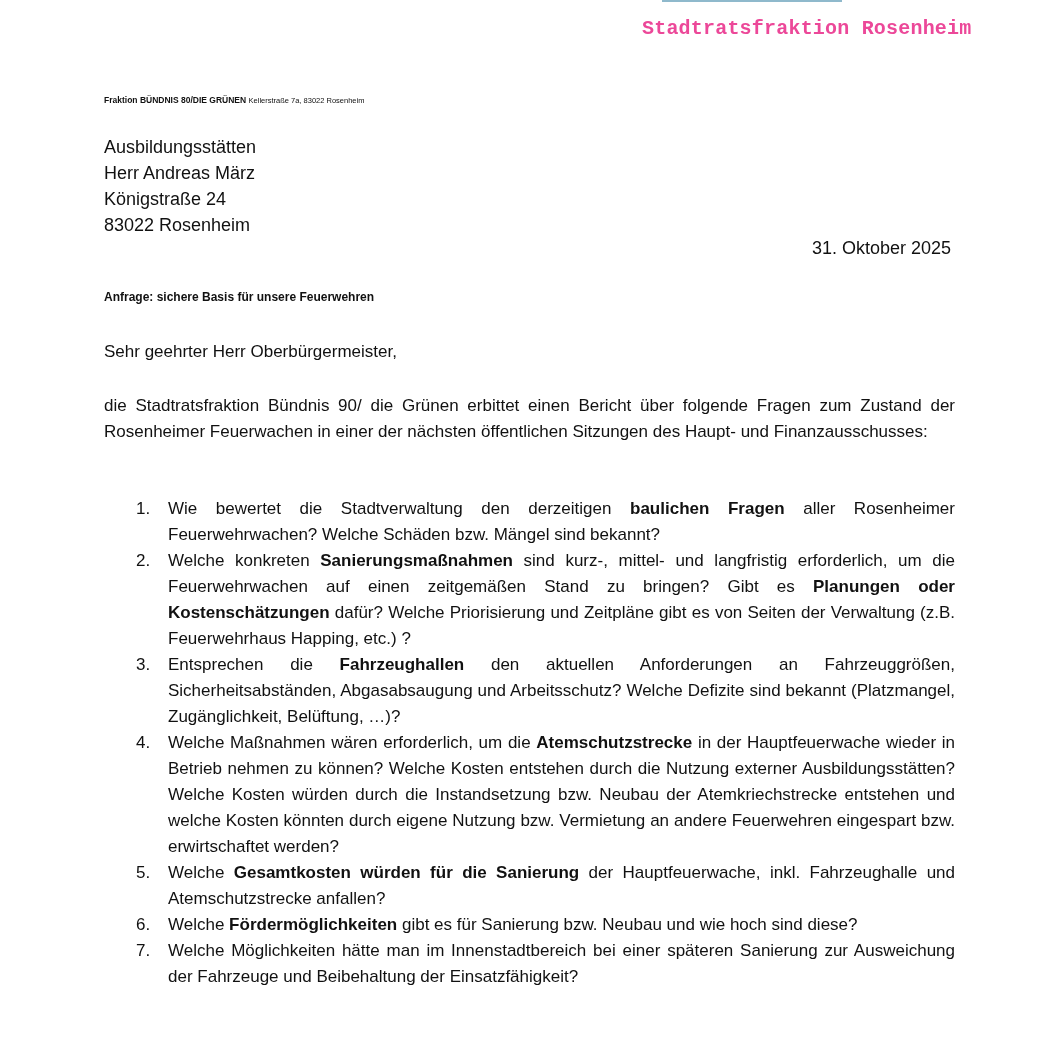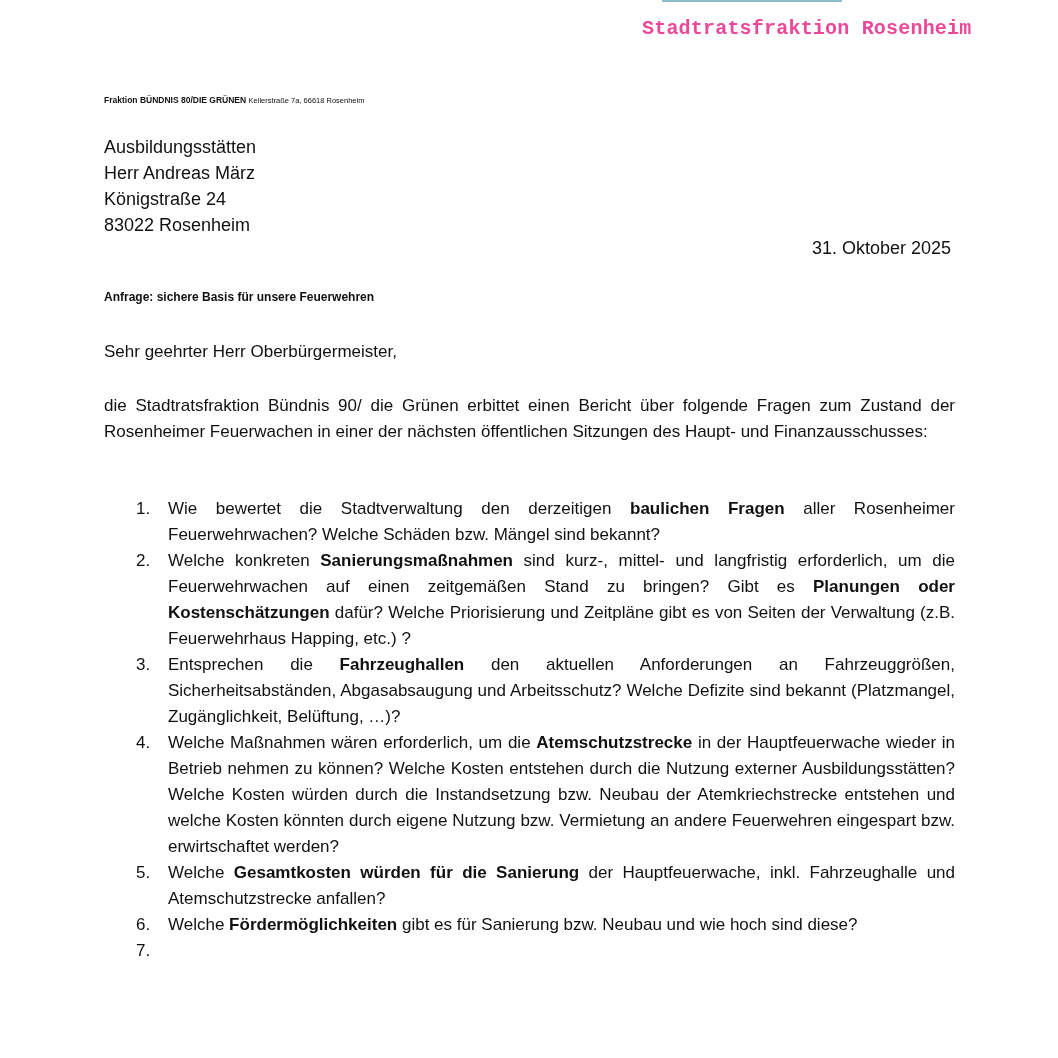--- a/index.html
+++ b/index.html
@@ -25,21 +25,21 @@
   .questions b { font-weight: bold; }
 </style>
 </head>
 <body>
 
 <div class="top-rule"></div>
 <div class="brand">Stadtratsfraktion Rosenheim</div>
 
 <div class="sender">
   <b>Fraktion BÜNDNIS 80/DIE GRÜNEN</b>
-  <span class="addr">Kellerstraße 7a, 66618 Rosenheim</span>
+  <span class="addr">Kellerstraße 7a, 83022 Rosenheim</span>
 </div>
 
 <div class="recipient">
   <div>Ausbildungsstätten</div>
   <div>Herr Andreas März</div>
   <div>Königstraße 24</div>
   <div>83022 Rosenheim</div>
 </div>
 
 <div class="date">31. Oktober 2025</div>
@@ -67,14 +67,15 @@
   <li>
     <span class="num">5.</span>
     <span>Welche </span><b>Gesamtkosten würden für die Sanierung</b><span> der Hauptfeuerwache, inkl. Fahrzeughalle und Atemschutzstrecke anfallen?</span>
   </li>
   <li>
     <span class="num">6.</span>
     <span>Welche </span><b>Fördermöglichkeiten</b><span> gibt es für Sanierung bzw. Neubau und wie hoch sind diese?</span>
   </li>
   <li>
     <span class="num">7.</span>
+    <span>Welche Möglichkeiten hätte man im Innenstadtbereich bei einer späteren Sanierung zur Ausweichung der Fahrzeuge und Beibehaltung der Einsatzfähigkeit?</span>
   </li>
 </ol>
 
 </body></html>

